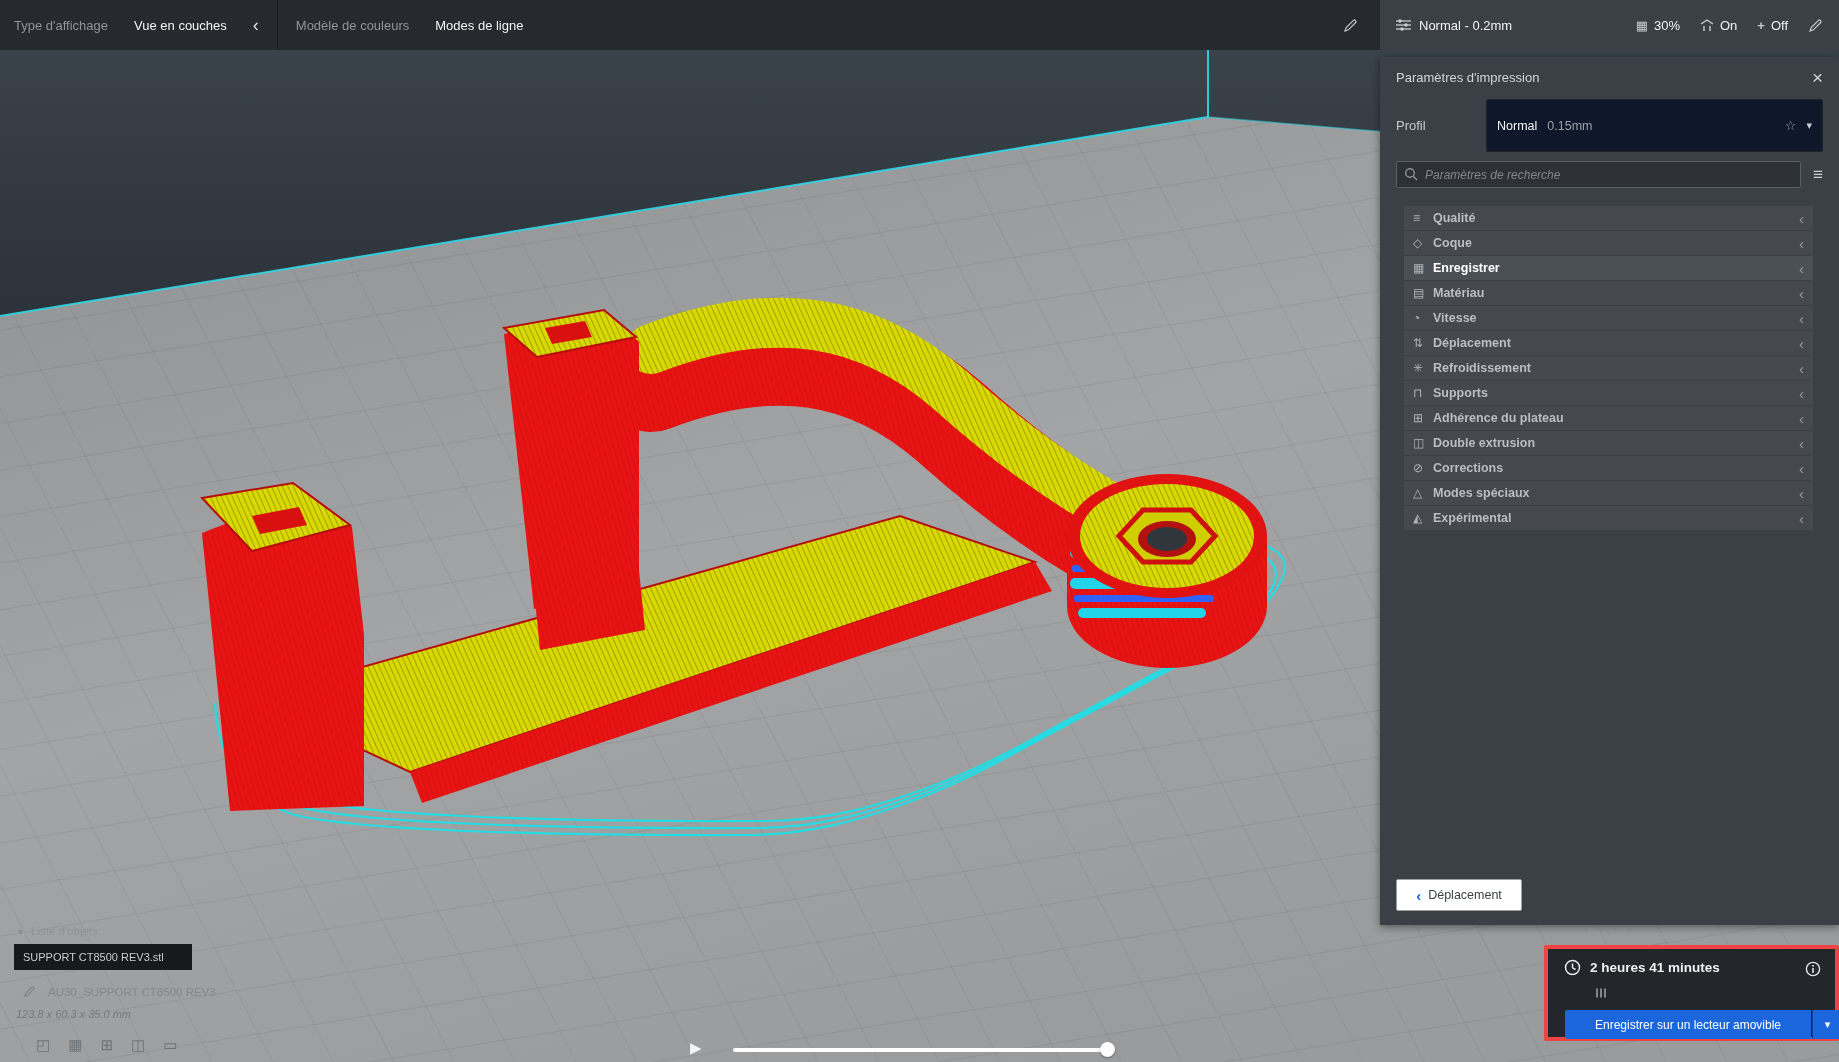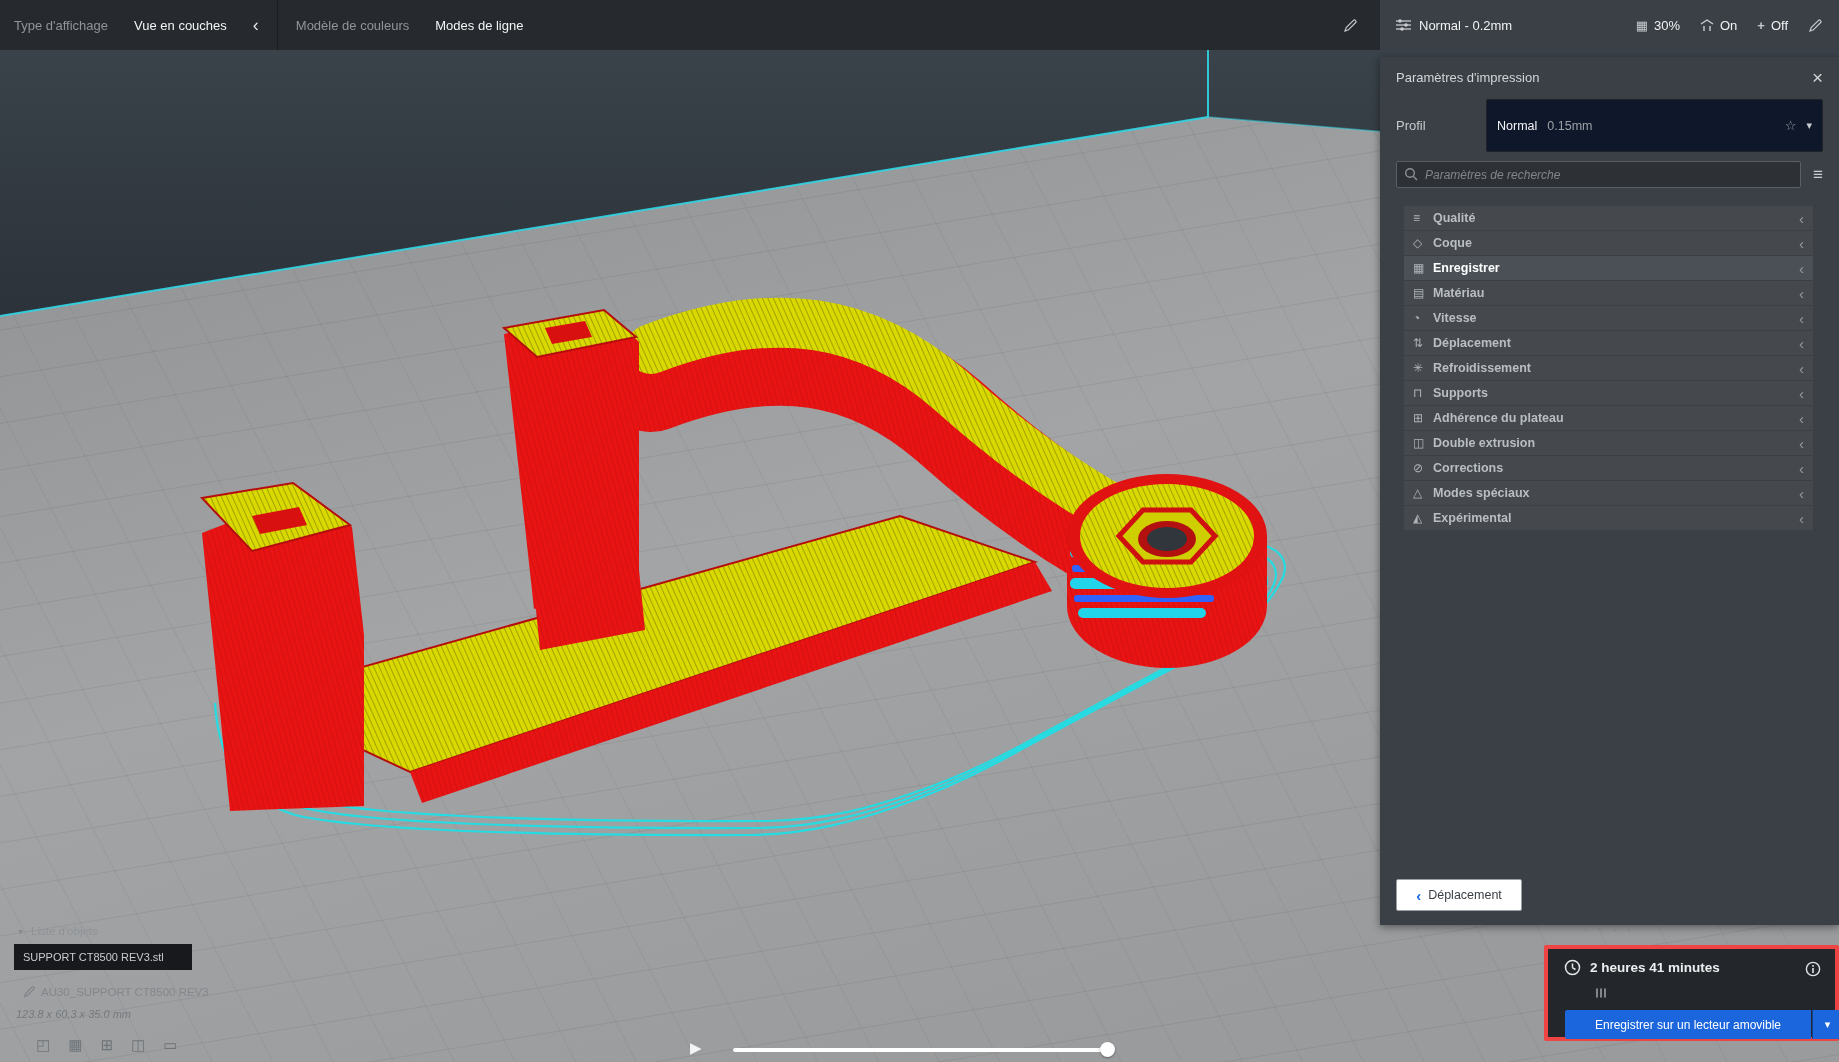--- a/index.html
+++ b/index.html
@@ -76,21 +76,21 @@
              border-left:1px solid rgba(0,0,0,.35);border-radius:0 2px 2px 0;display:flex;
              align-items:center;justify-content:center;color:#fff;font-size:11px;}
 
   
   .objlist-label{position:absolute;left:18px;top:925px;display:flex;align-items:center;gap:8px;
                  font-size:11.5px;color:#8d9296;z-index:20;}
   .objlist-chev{font-size:10px;color:#868c90;}
   .obj-selected{position:absolute;left:14px;top:944px;width:178px;height:26px;background:#17191c;
                 display:flex;align-items:center;padding:0 9px;box-sizing:border-box;
                 font-size:11px;color:#c9ccce;z-index:20;}
-  .obj-name-row{position:absolute;left:23px;top:985px;display:flex;align-items:center;gap:5px;
+  .obj-name-row{position:absolute;left:23px;top:985px;display:flex;align-items:center;gap:12px;
                 font-size:11.5px;color:#82888d;z-index:20;}
   .obj-dims{position:absolute;left:16px;top:1008px;font-size:11px;color:#747a7f;z-index:20;font-style:italic;}
   .scene-tools{position:absolute;left:36px;top:1036px;display:flex;gap:18px;z-index:20;}
   .scene-tools span{font-size:15px;color:#6d7479;}
 
   
   .play-btn{position:absolute;left:690px;top:1039px;font-size:15px;color:#f2f4f5;z-index:20;}
   .layer-track{position:absolute;left:733px;top:1048px;width:381px;height:4px;background:#ffffff;
                border-radius:2px;z-index:20;}
   .layer-handle{position:absolute;left:1100px;top:1042px;width:15px;height:15px;border-radius:50%;

